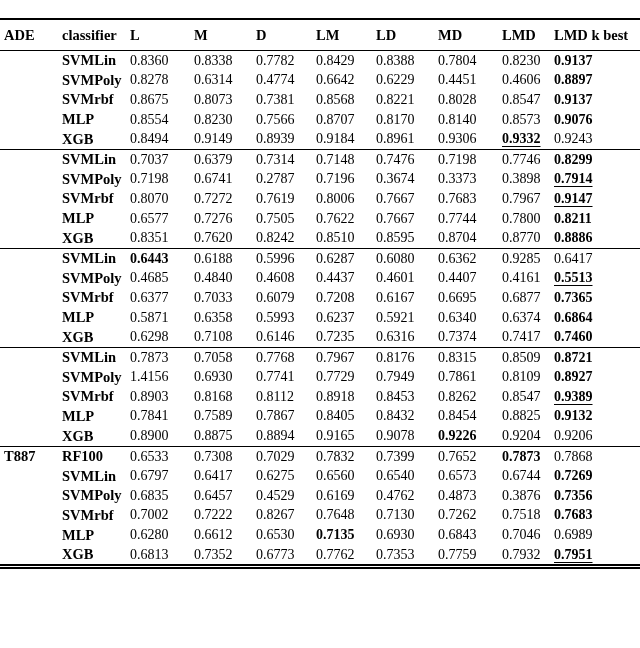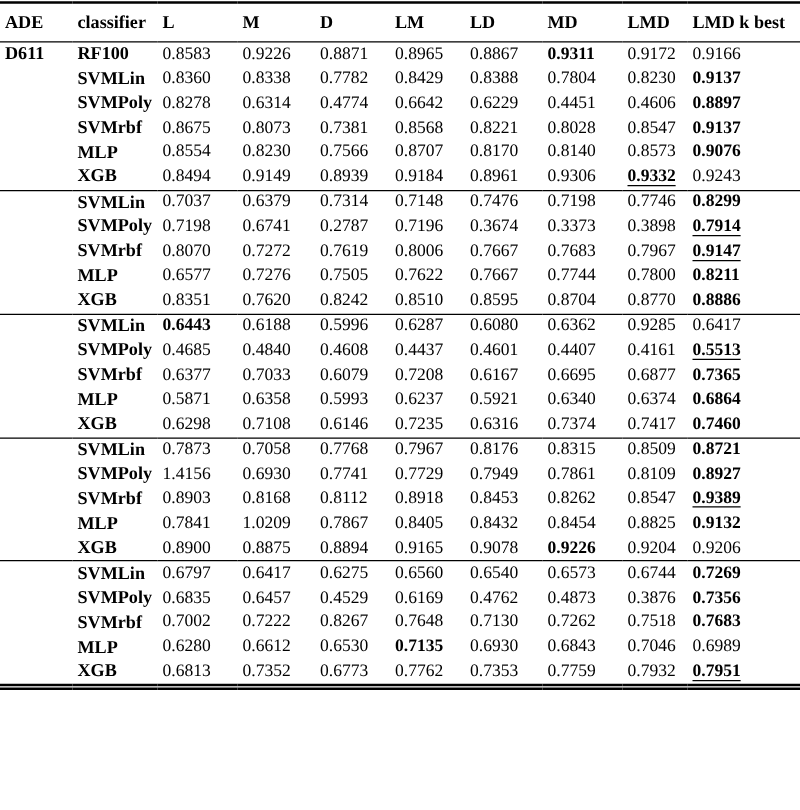--- a/index.html
+++ b/index.html
@@ -6,21 +6,21 @@
   body{
     width:640px;height:648px;
     background:#ffffff;color:#000000;
     font-family:"Liberation Serif", serif;
     overflow:hidden;
   }
   table#results-table{
     border-collapse:collapse;
     table-layout:fixed;
     width:640px;
-    margin-top:1px;
+    margin-top:18px;
     border-top:2.5px solid #000;
     border-bottom:5px double #000;
   }
   thead tr{
     border-bottom:1.5px solid #000;
   }
   tbody.group{
     border-top:1.2px solid #000;
   }
   tbody.group:first-of-type{border-top:none;}
@@ -74,32 +74,20 @@
         <th>D</th>
         <th>LM</th>
         <th>LD</th>
         <th>MD</th>
         <th>LMD</th>
         <th>LMD k best</th>
       </tr>
   </thead>
 <tbody class="group">
       <tr>
-        <td class="ade">D611</td>
-        <td class="cls">RF100</td>
-        <td>0.8583</td>
-        <td>0.9226</td>
-        <td>0.8871</td>
-        <td>0.8965</td>
-        <td>0.8867</td>
-        <td class="b">0.9311</td>
-        <td>0.9172</td>
-        <td>0.9166</td>
-      </tr>
-      <tr>
         <td class="ade"></td>
         <td class="cls">SVMLin</td>
         <td>0.8360</td>
         <td>0.8338</td>
         <td>0.7782</td>
         <td>0.8429</td>
         <td>0.8388</td>
         <td>0.7804</td>
         <td>0.8230</td>
         <td class="b">0.9137</td>
@@ -311,21 +299,21 @@
         <td>0.8918</td>
         <td>0.8453</td>
         <td>0.8262</td>
         <td>0.8547</td>
         <td class="b u">0.9389</td>
       </tr>
       <tr>
         <td class="ade"></td>
         <td class="cls">MLP</td>
         <td>0.7841</td>
-        <td>1.0209</td>
+        <td>0.7589</td>
         <td>0.7867</td>
         <td>0.8405</td>
         <td>0.8432</td>
         <td>0.8454</td>
         <td>0.8825</td>
         <td class="b">0.9132</td>
       </tr>
       <tr>
         <td class="ade"></td>
         <td class="cls">XGB</td>
@@ -334,20 +322,32 @@
         <td>0.8894</td>
         <td>0.9165</td>
         <td>0.9078</td>
         <td class="b">0.9226</td>
         <td>0.9204</td>
         <td>0.9206</td>
       </tr>
     </tbody>
     <tbody class="group">
       <tr>
+        <td class="ade">T887</td>
+        <td class="cls">RF100</td>
+        <td>0.6533</td>
+        <td>0.7308</td>
+        <td>0.7029</td>
+        <td>0.7832</td>
+        <td>0.7399</td>
+        <td>0.7652</td>
+        <td class="b">0.7873</td>
+        <td>0.7868</td>
+      </tr>
+      <tr>
         <td class="ade"></td>
         <td class="cls">SVMLin</td>
         <td>0.6797</td>
         <td>0.6417</td>
         <td>0.6275</td>
         <td>0.6560</td>
         <td>0.6540</td>
         <td>0.6573</td>
         <td>0.6744</td>
         <td class="b">0.7269</td>

